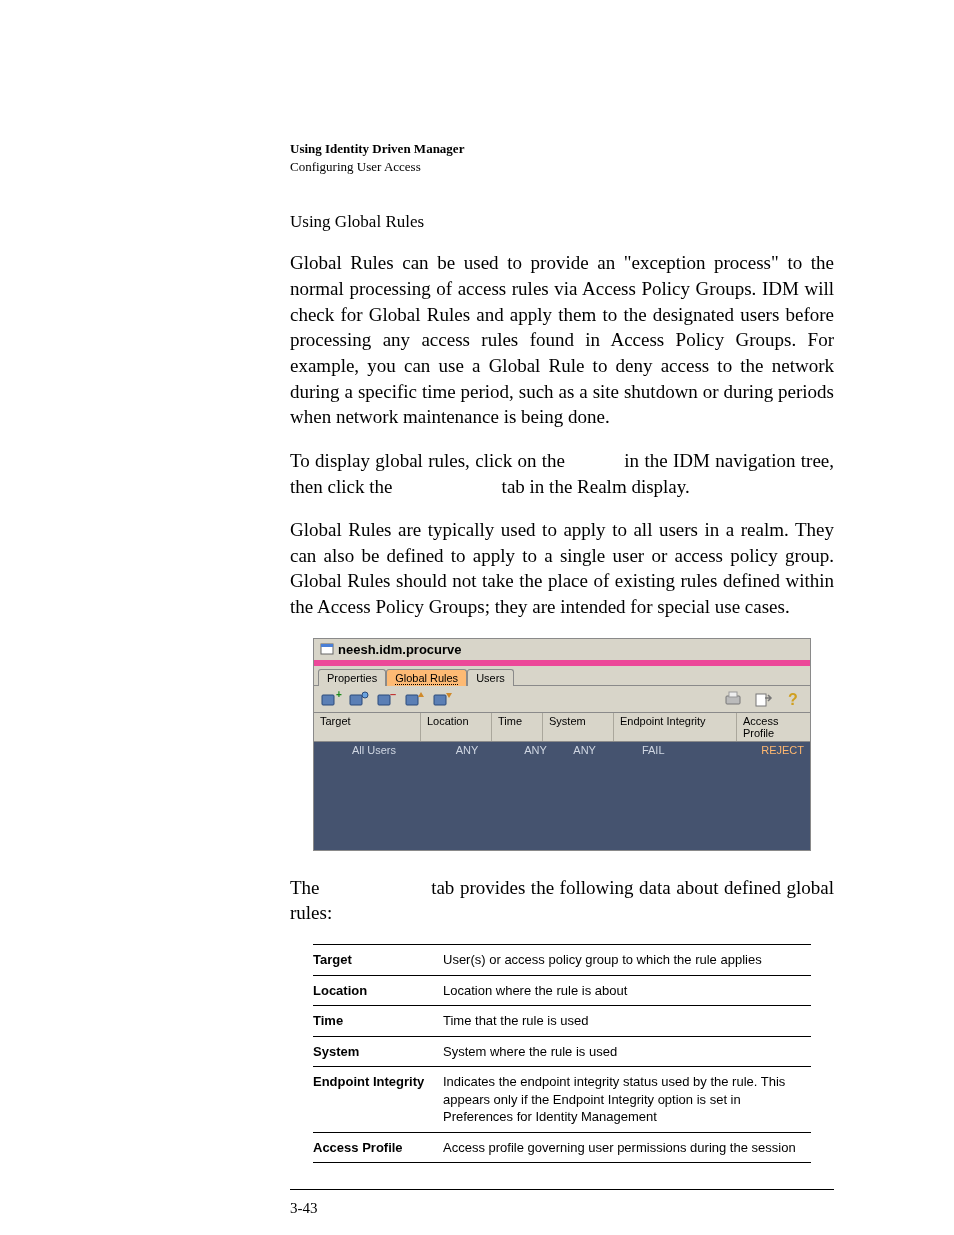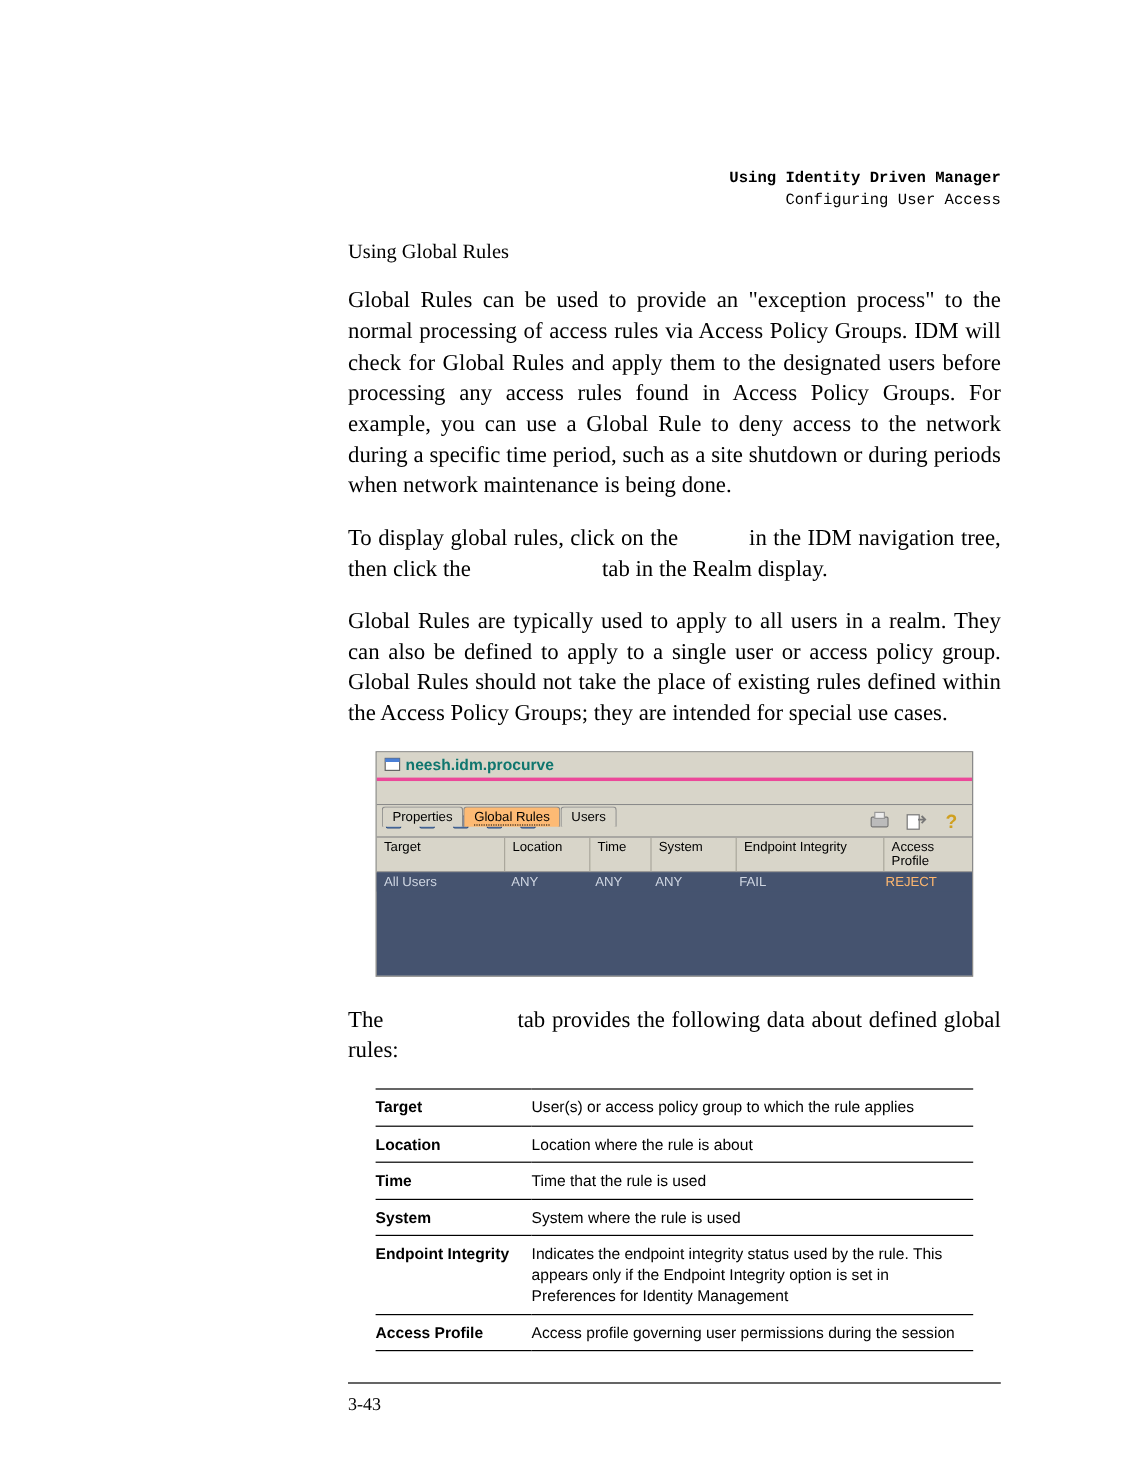--- a/index.html
+++ b/index.html
@@ -8,25 +8,24 @@
     background: #fff;
     font-family: Georgia, 'Times New Roman', serif;
     color: #000;
     width: 954px;
   }
   .page {
     padding: 140px 120px 60px 290px;
     box-sizing: border-box;
   }
   .header-right {
-    text-align: right;
-    font-family: Liberation Mono, monospace;
+    font-family: Liberation Serif, serif;
     font-size: 13px;
     line-height: 1.4;
-    margin-bottom: 24px;
+    margin-bottom: 36px;
   }
   .header-right .bold { font-weight: bold; }
   h2.section-title {
     font-family: "Century Schoolbook", Georgia, serif;
     font-weight: normal;
     font-size: 17px;
     margin: 0 0 18px 0;
   }
   p.body {
     font-family: "Century Schoolbook", Georgia, serif;
@@ -46,22 +45,22 @@
     color: #000;
   }
   .panel-title {
     display: flex;
     align-items: center;
     gap: 4px;
     padding: 3px 6px;
     background: #d8d5c9;
     font-weight: bold;
     font-size: 13px;
-    color: #0f766e;
-    border-bottom: 3px solid #ec4899;
+    color: #000000;
+    border-bottom: 6px solid #ec4899;
   }
   .panel-title .pico {
     width: 14px; height: 14px;
     display: inline-flex;
     align-items: center; justify-content: center;
   }
   .tabs {
     display: flex;
     gap: 0;
     padding: 2px 4px 0 4px;
@@ -69,21 +68,21 @@
     border-bottom: 1px solid #8a8a8a;
   }
   .tab {
     padding: 2px 8px 2px 8px;
     font-size: 11px;
     border: 1px solid #8a8a8a;
     border-bottom: none;
     background: #d8d5c9;
     margin-right: 0px;
     position: relative;
-    top: 19px;
+    top: 1px;
     border-radius: 3px 3px 0 0;
   }
   .tab.active {
     background: #fdba74;
     z-index: 2;
   }
   .tab.active .dotted {
     border-bottom: 1px dotted #000;
   }
   .toolbar {
@@ -111,23 +110,24 @@
     border-right: 1px solid #aaa79c;
   }
   .col-target { width: 94px; }
   .col-location { width: 58px; }
   .col-time { width: 38px; }
   .col-system { width: 58px; }
   .col-ei { width: 110px; }
   .col-ap { flex: 1; border-right: none !important; }
   .table-body {
     background: #45536f;
-    height: 86px;
+    height: 108px;
     color: #cfd6e2;
     font-size: 11px;
+    padding-left: 32px;
   }
   .trow { display: flex; }
   .trow > div { padding: 2px 6px; }
   .trow.sel { background: #45536f; }
   .trow .hl { color: #ffb870; }
   
   .def-table {
     margin: 10px 23px 0 23px;
     font-family: Arial, Helvetica, sans-serif;
     font-size: 13px;

